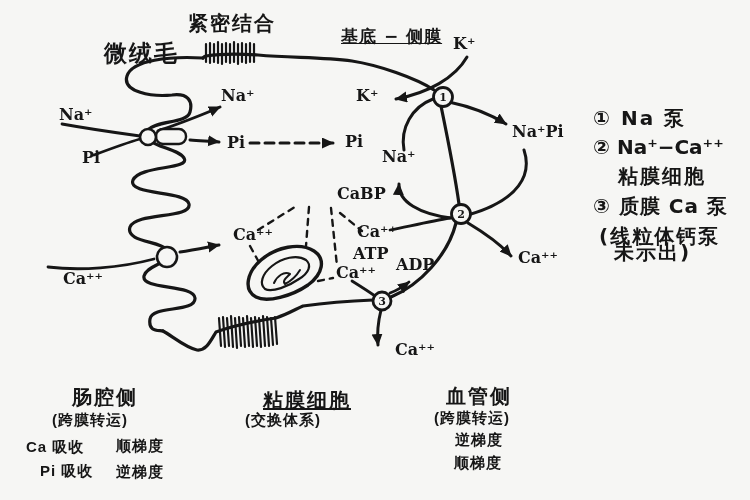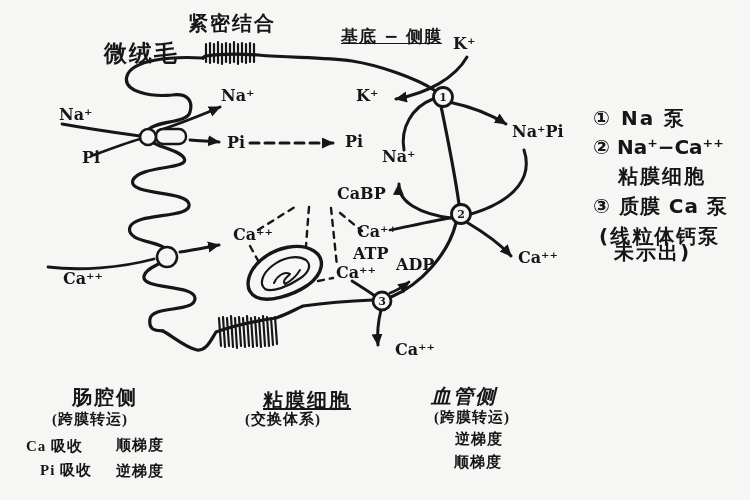--- a/index.html
+++ b/index.html
@@ -5,21 +5,21 @@
   html,body{margin:0;padding:0;background:#ffffff;}
   #fig{
     position:relative;width:750px;height:500px;overflow:hidden;
     background:#f6f6f4;
     font-family:"DejaVu Sans",sans-serif;
   }
   #fig svg{position:absolute;left:0;top:0;}
   .lbl{position:absolute;white-space:nowrap;color:#161616;line-height:1;}
   .lt{font-family:"DejaVu Serif",serif;font-weight:700;font-size:16px;}
   .zh{font-family:"DejaVu Sans",sans-serif;font-weight:700;font-size:20px;letter-spacing:2px;}
-  .zh-s{font-family:Liberation Serif, serif;font-weight:700;font-size:15px;letter-spacing:1px;}
+  .zh-s{font-family:Liberation Sans, sans-serif;font-weight:700;font-size:15px;letter-spacing:1px;}
 </style>
 </head>
 <body>
 
 <div id="fig">
 
   <svg width="750" height="500" viewBox="0 0 750 500">
     <defs>
       <marker id="arr" markerUnits="userSpaceOnUse" markerWidth="14" markerHeight="12" refX="11" refY="5.5" orient="auto">
         <path d="M0,0 L12,5.5 L0,11 Z" fill="#161616"></path>
@@ -140,18 +140,18 @@
   <div class="lbl zh" style="left:72px;top:387px;">肠腔侧</div>
   <div class="lbl zh-s" style="left:52px;top:412px;">(跨膜转运)</div>
   <div class="lbl zh-s" style="left:26px;top:439px;">Ca 吸收</div>
   <div class="lbl zh-s" style="left:116px;top:438px;">顺梯度</div>
   <div class="lbl zh-s" style="left:40px;top:463px;">Pi 吸收</div>
   <div class="lbl zh-s" style="left:116px;top:464px;">逆梯度</div>
 
   <div class="lbl zh" style="left:263px;top:390px;text-decoration:underline;">粘膜细胞</div>
   <div class="lbl zh-s" style="left:245px;top:412px;">(交换体系)</div>
 
-  <div class="lbl zh" style="left:431px;top:386px;font-style:italic;">血管侧</div>
+  <div class="lbl zh" style="left:446px;top:386px;">血管侧</div>
   <div class="lbl zh-s" style="left:434px;top:410px;">(跨膜转运)</div>
   <div class="lbl zh-s" style="left:455px;top:432px;">逆梯度</div>
   <div class="lbl zh-s" style="left:454px;top:455px;">顺梯度</div>
 
 </div>
 
 </body></html>

